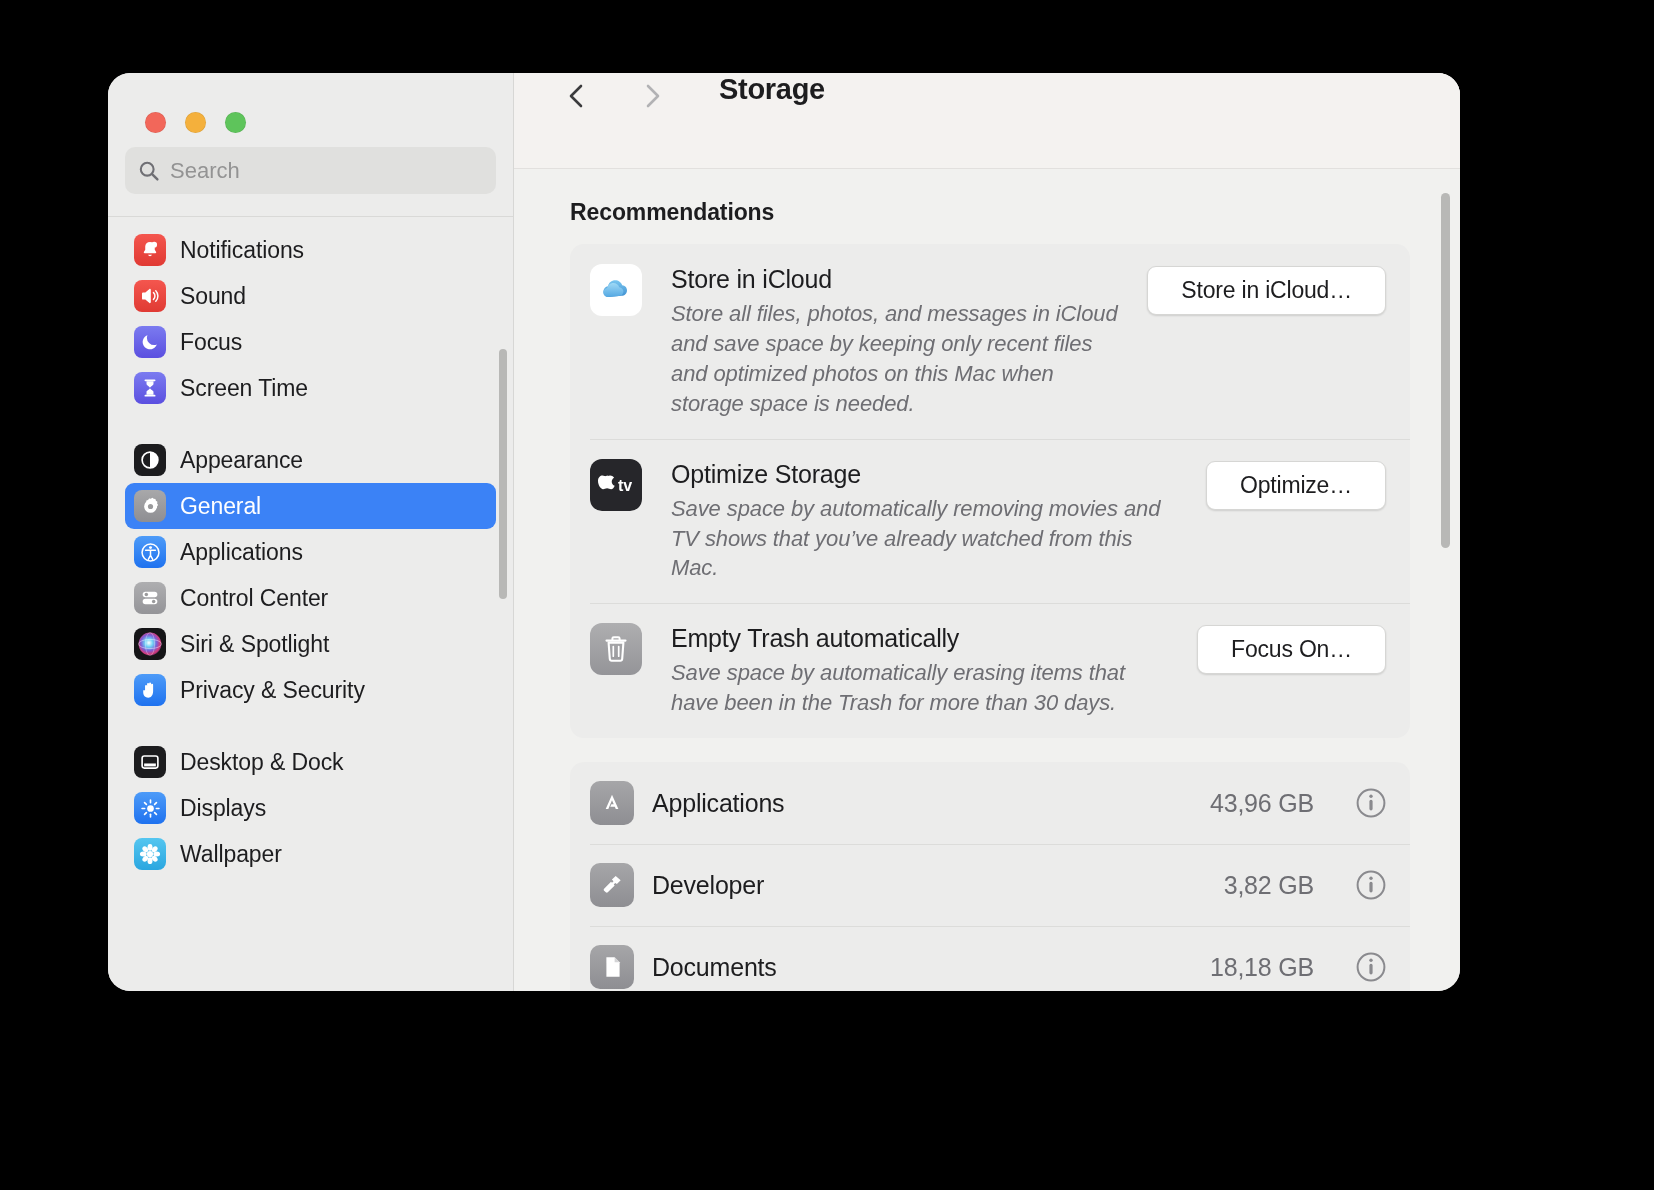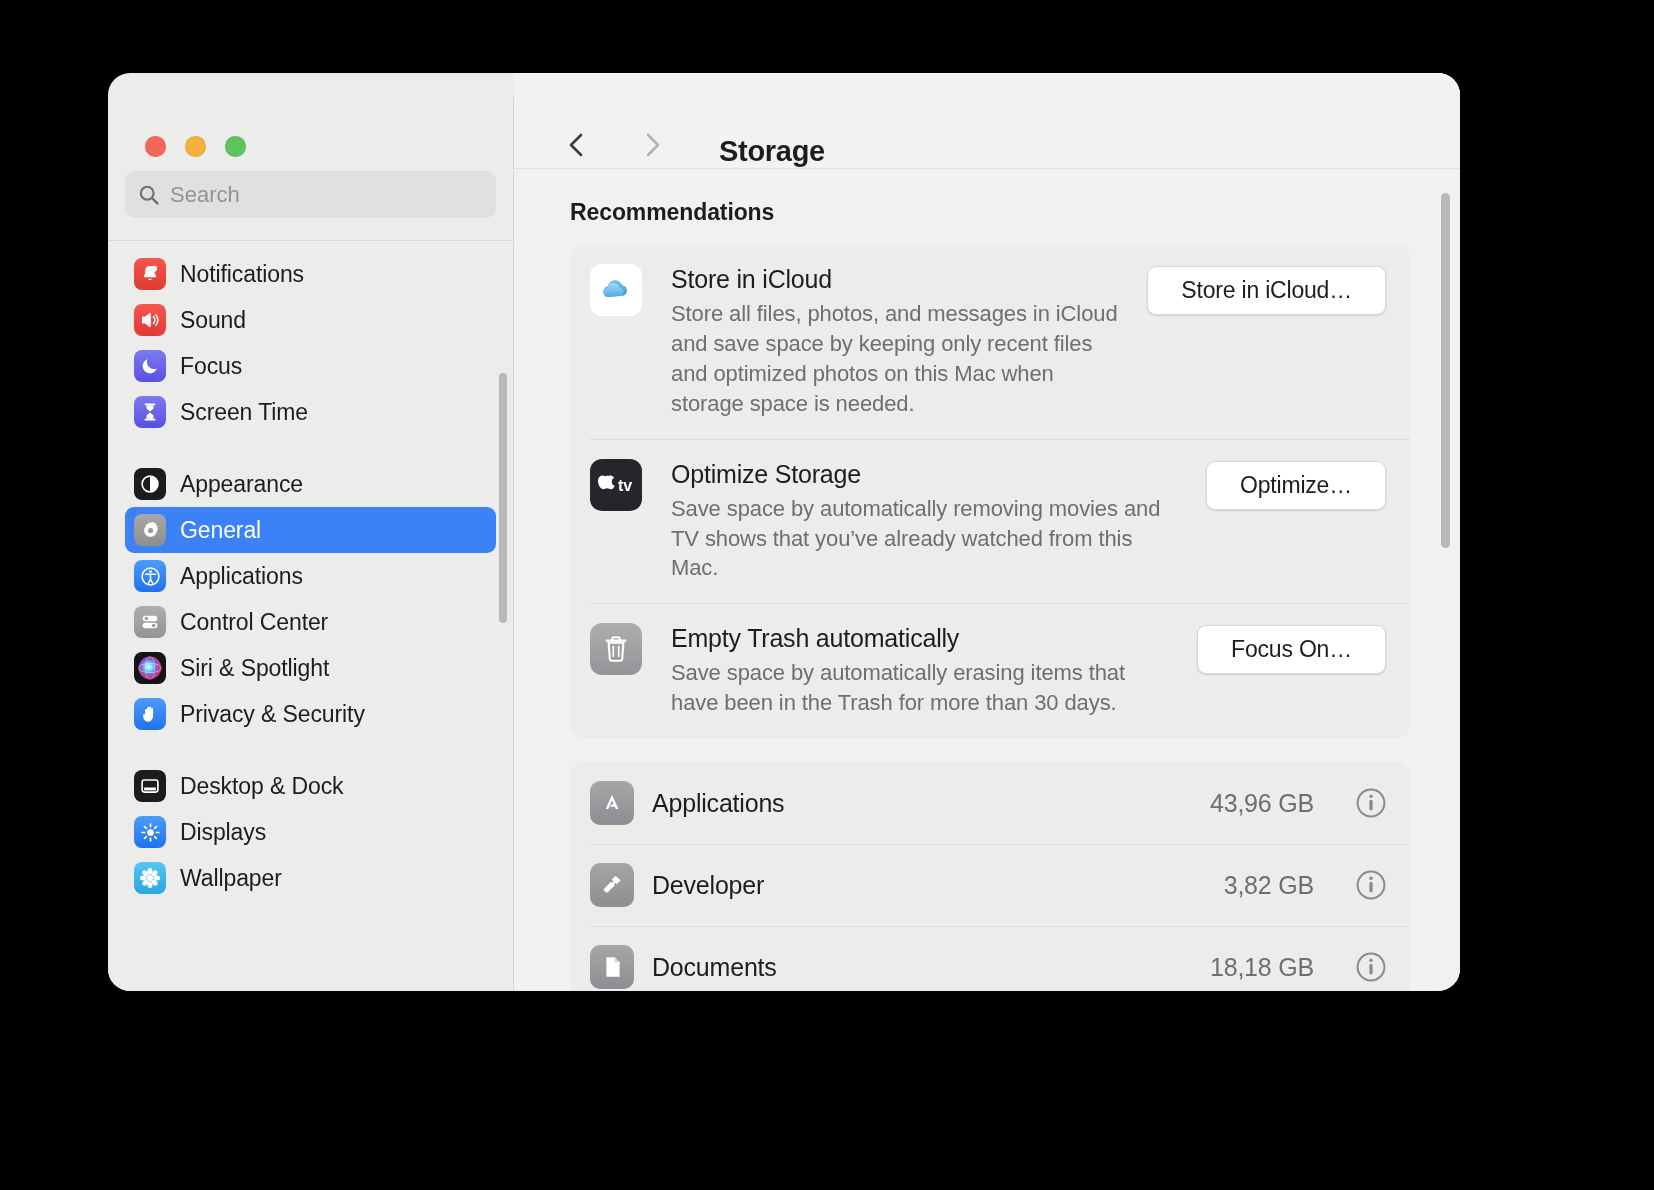--- a/index.html
+++ b/index.html
@@ -29,21 +29,20 @@
 
   
   #sidebar {
     width: 406px;
     flex: 0 0 406px;
     background: #ececeb;
     border-right: 1px solid #d7d7d5;
     position: relative;
     display: flex;
     flex-direction: column;
-    margin-top: 24px;
   }
 
   .traffic-lights {
     display: flex;
     gap: 19px;
     padding: 39px 0 0 37px;
     height: 74px;
   }
   .tl {
     width: 21px; height: 21px; border-radius: 50%;
@@ -132,21 +131,21 @@
     position: relative;
     min-width: 0;
   }
 
   #toolbar {
     height: 96px;
     flex: 0 0 96px;
     background: #f4f2f0;
     border-bottom: 1px solid #e2e0de;
     display: flex;
-    align-items: flex-end;
+    align-items: flex-start;
     gap: 7px;
     padding: 0 0 0 40px;
   }
   .navbtn {
     width: 46px; height: 46px;
     display: flex; align-items: center; justify-content: center;
     background: transparent; border: 0; cursor: default;
   }
   #toolbar-title {
     font-size: 29px;
@@ -205,20 +204,21 @@
     color: #1d1d1f;
     letter-spacing: -0.2px;
     margin-bottom: 5px;
   }
   .rec-desc {
     font-size: 22px;
     color: #6e6e73;
     line-height: 1.36;
     max-width: 545px;
     letter-spacing: -0.1px;
+    font-style: italic;
   }
   .rec-action { flex: 0 0 auto; padding-top: 2px; }
 
   .push-btn {
     background: #ffffff;
     border: 0.5px solid #d6d6d4;
     border-radius: 9px;
     font-family: inherit;
     font-size: 23px;
     color: #1d1d1f;

